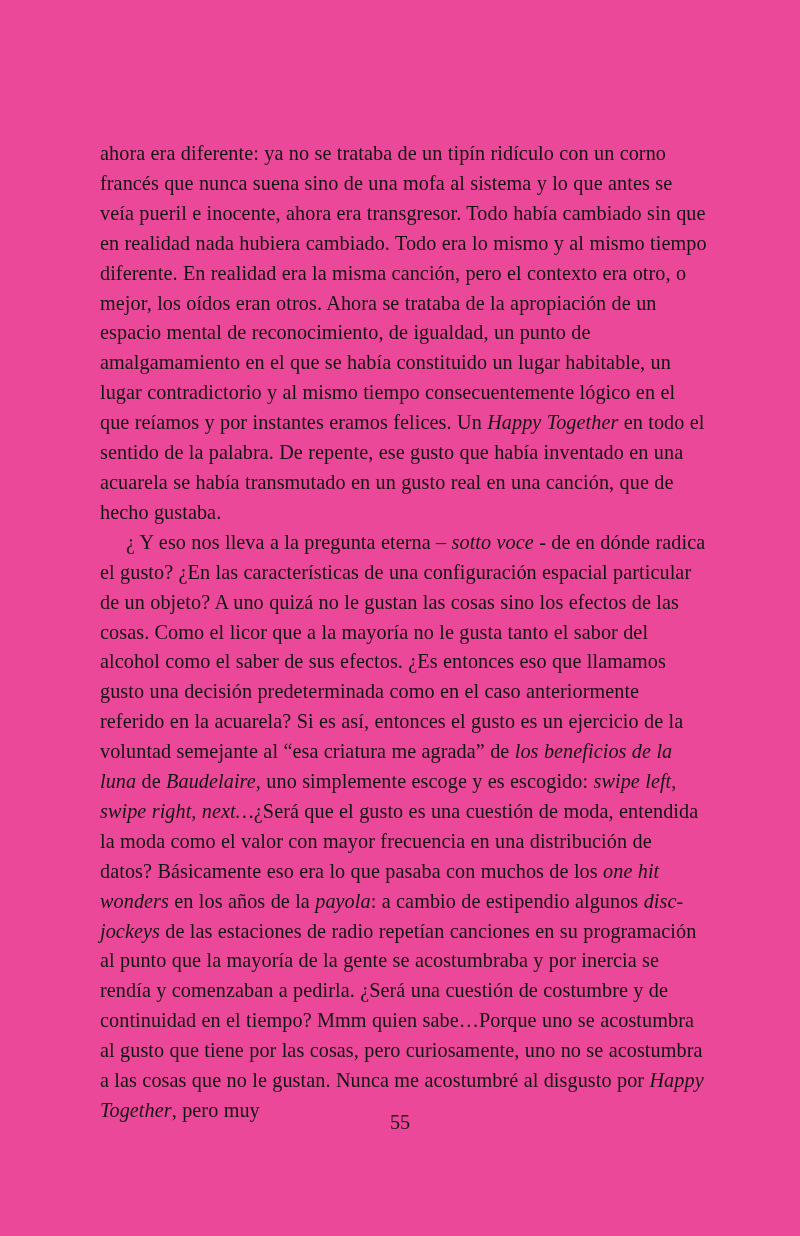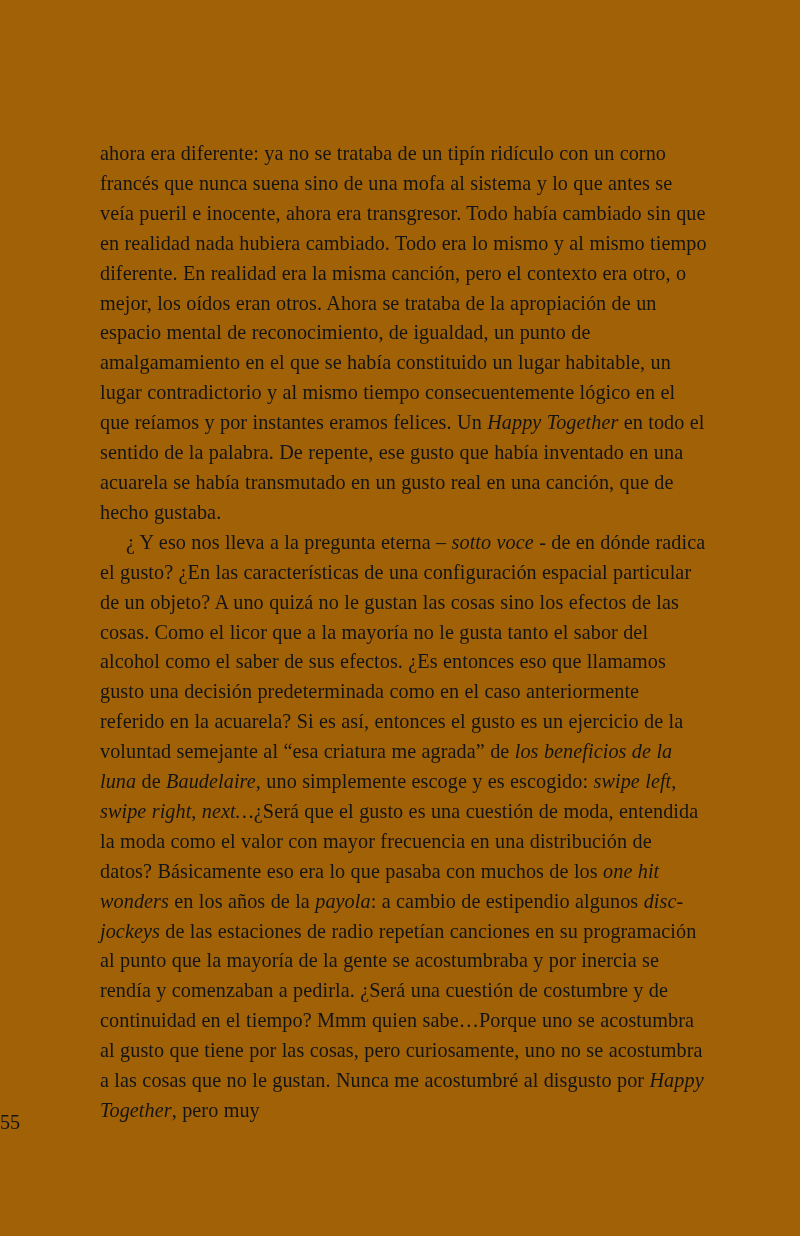--- a/index.html
+++ b/index.html
@@ -15,21 +15,21 @@
     color: #111111;
     overflow: hidden;
   }
 
   #page {
     position: absolute;
     left: 0;
     top: 0;
     width: 800px;
     height: 1236px;
-    background: #a16207;
+    background: #ec4899;
   }
 
   #text-block {
     position: absolute;
     left: 100px;
     top: 139px;
     width: 608px;
   }
 
   p.body-par {
@@ -49,20 +49,21 @@
 
   em, i {
     font-style: italic;
   }
 
   #page-number {
     position: absolute;
     left: 0;
     top: 1108px;
     width: 800px;
+    text-align: center;
     font-size: 20.2px;
     line-height: 28px;
     color: #141414;
     font-family: "Liberation Serif", "DejaVu Serif", serif;
   }
 </style>
 </head>
 <body>
 
 <div id="page">

